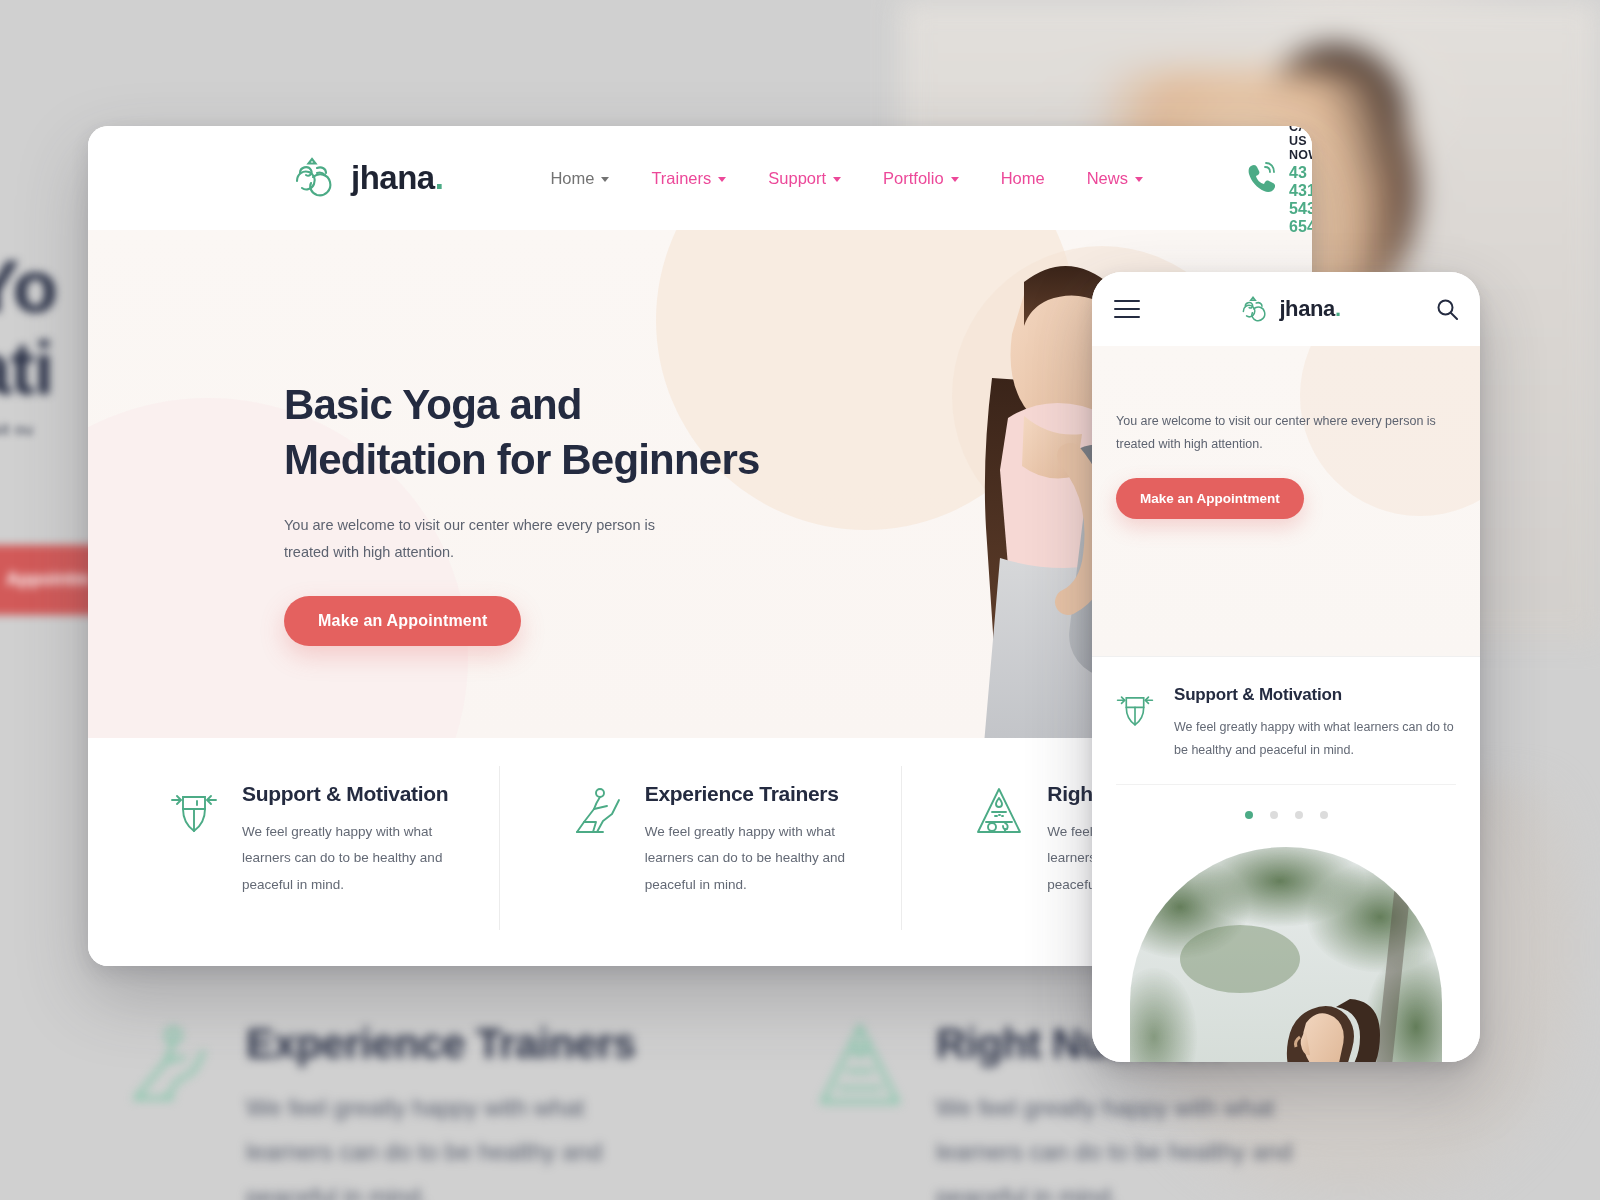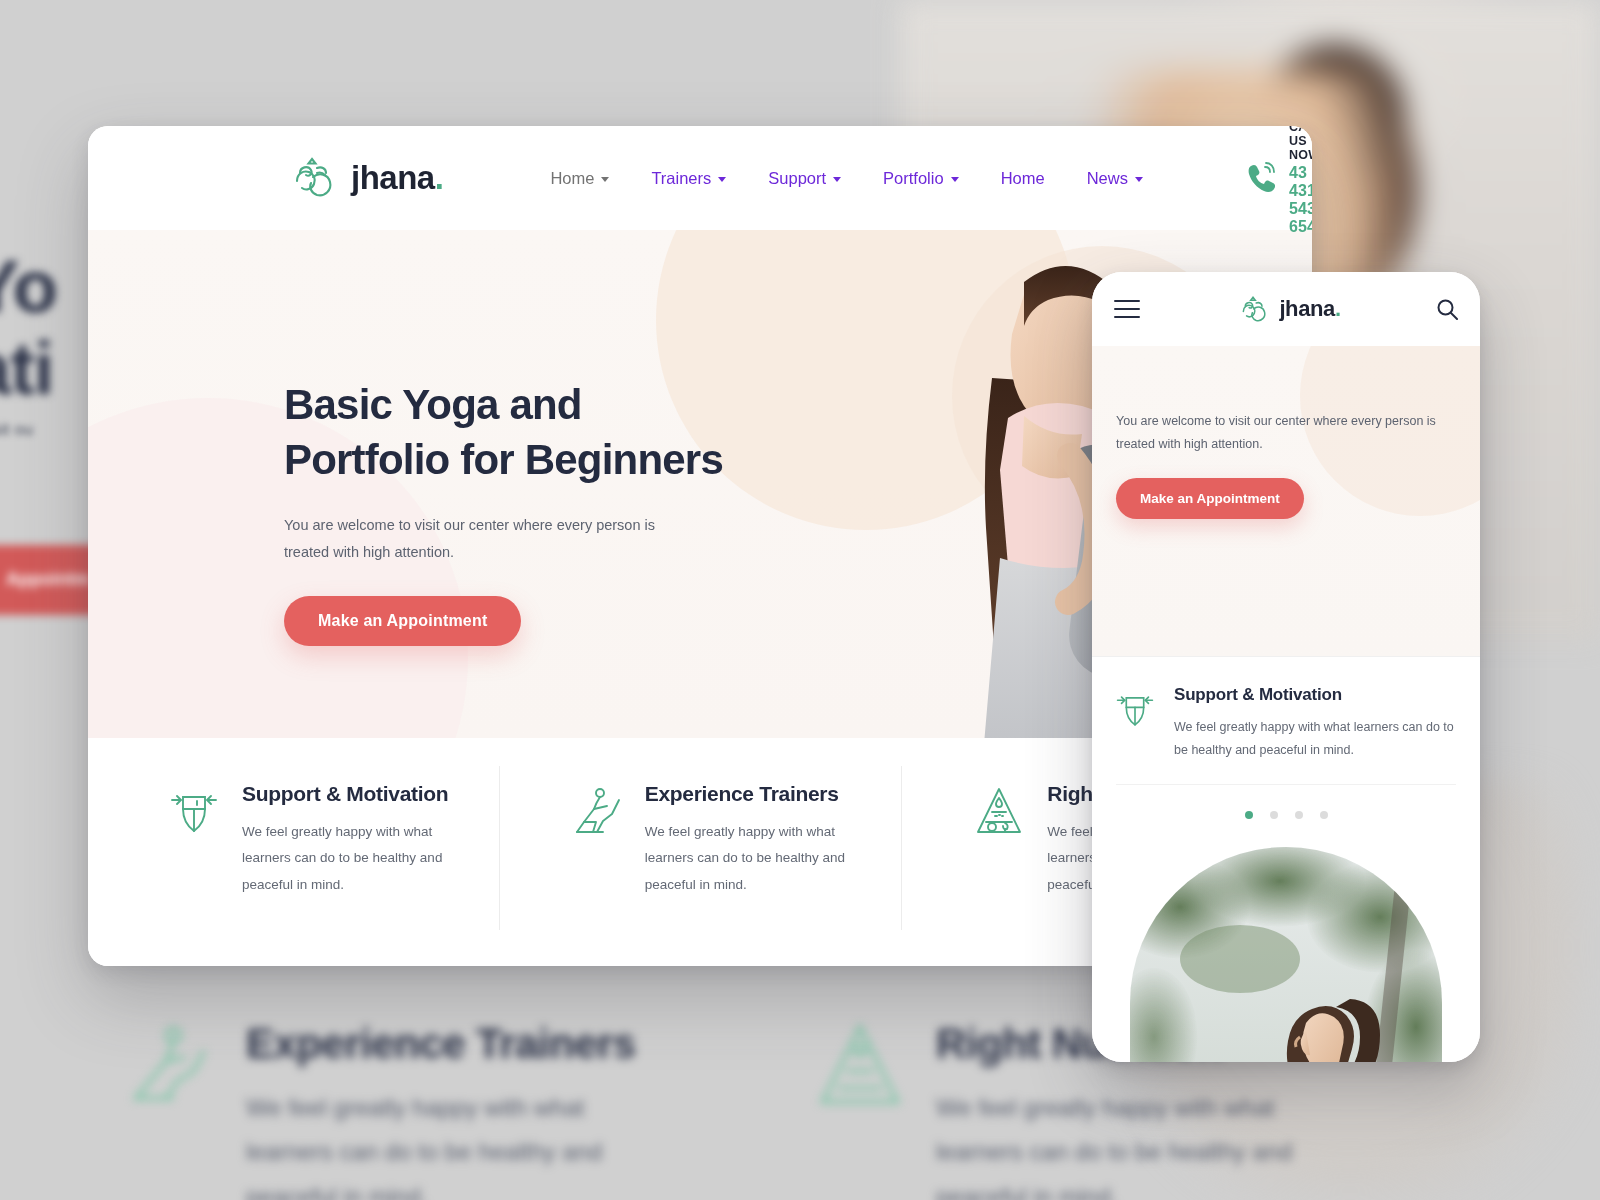--- a/index.html
+++ b/index.html
@@ -76,21 +76,21 @@
   .logo { display: flex; align-items: center; gap: 11px; }
   .logo-mark { width: 56px; height: 54px; color: #4cab86; }
   .logo-text {
     font-size: 33px; font-weight: 700; color: #1f2433; letter-spacing: -.5px;
   }
   .logo-text .dot { color: #4cab86; }
 
   .d-nav { display: flex; align-items: center; gap: 0; margin-left: 86px; }
   .nav-item {
     display: flex; align-items: center; gap: 7px; padding: 0 21px;
-    font-size: 16.5px; color: #6d28d9; font-weight: 500; cursor: pointer; white-space: nowrap;
+    font-size: 16.5px; color: #ec4899; font-weight: 500; cursor: pointer; white-space: nowrap;
   }
   .nav-item.active { color: #737373; }
   .caret {
     width: 0; height: 0; border-left: 4.5px solid transparent;
     border-right: 4.5px solid transparent; border-top: 5.5px solid currentColor;
     margin-top: 2px;
   }
 
   .d-call { display: flex; align-items: center; gap: 13px; margin-left: 82px; }
   .phone-ico { width: 30px; height: 32px; color: #4cab86; flex: none; }
@@ -345,21 +345,21 @@
       <rect x="204" y="190" width="84" height="230" rx="42" fill="url(#mat)" transform="rotate(7 246 305)"></rect>
       <ellipse cx="244" cy="200" rx="42" ry="13" fill="#7e8288" transform="rotate(7 244 200)"></ellipse>
       <ellipse cx="244" cy="200" rx="24" ry="7" fill="#6d7177" transform="rotate(7 244 200)"></ellipse>
       <path d="M196 198 q34 40 26 100 q-4 34 -28 46" stroke="#e8c3a6" stroke-width="26" fill="none" stroke-linecap="round"></path>
       <path d="M238 246 q16 40 6 86" stroke="#ecc9ae" stroke-width="22" fill="none" stroke-linecap="round"></path>
     </svg>
 
     <div class="hero-copy">
       <h1 class="hero-title">
         <span>Basic Yoga and</span><br>
-        <span>Portfolio for Beginners</span>
+        <span>Meditation for Beginners</span>
       </h1>
       <p class="hero-sub">You are welcome to visit our center where every person is treated with high attention.</p>
       <button class="btn-appt">Make an Appointment</button>
     </div>
   </div>
 
   <div class="d-features">
     <div class="feature">
       <svg class="f-ico" viewBox="0 0 48 54" fill="none" stroke="currentColor" stroke-width="1.9" stroke-linecap="round">
         <path d="M13 13 h22 v12 q0 14 -11 22 q-11 -8 -11 -22 Z"></path>

